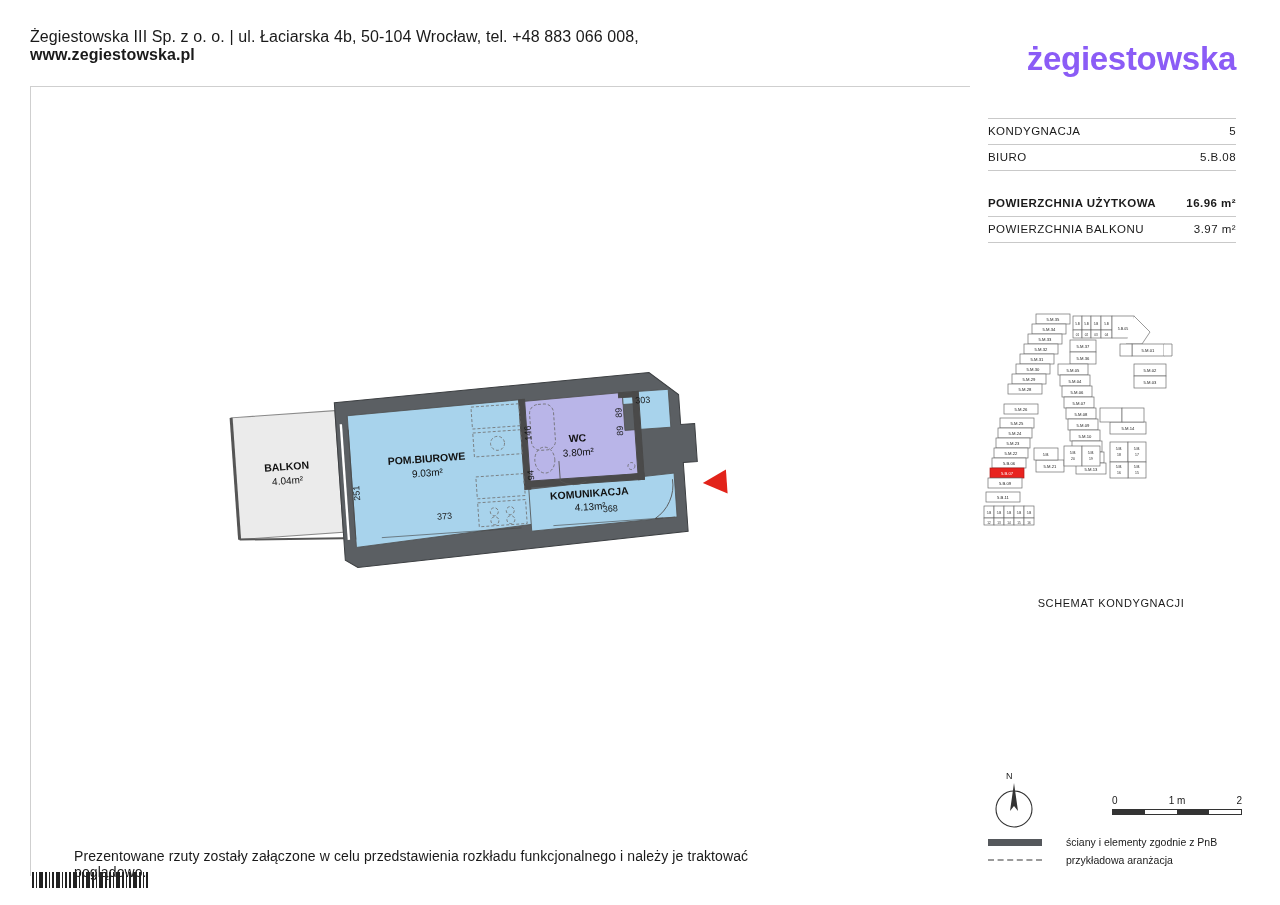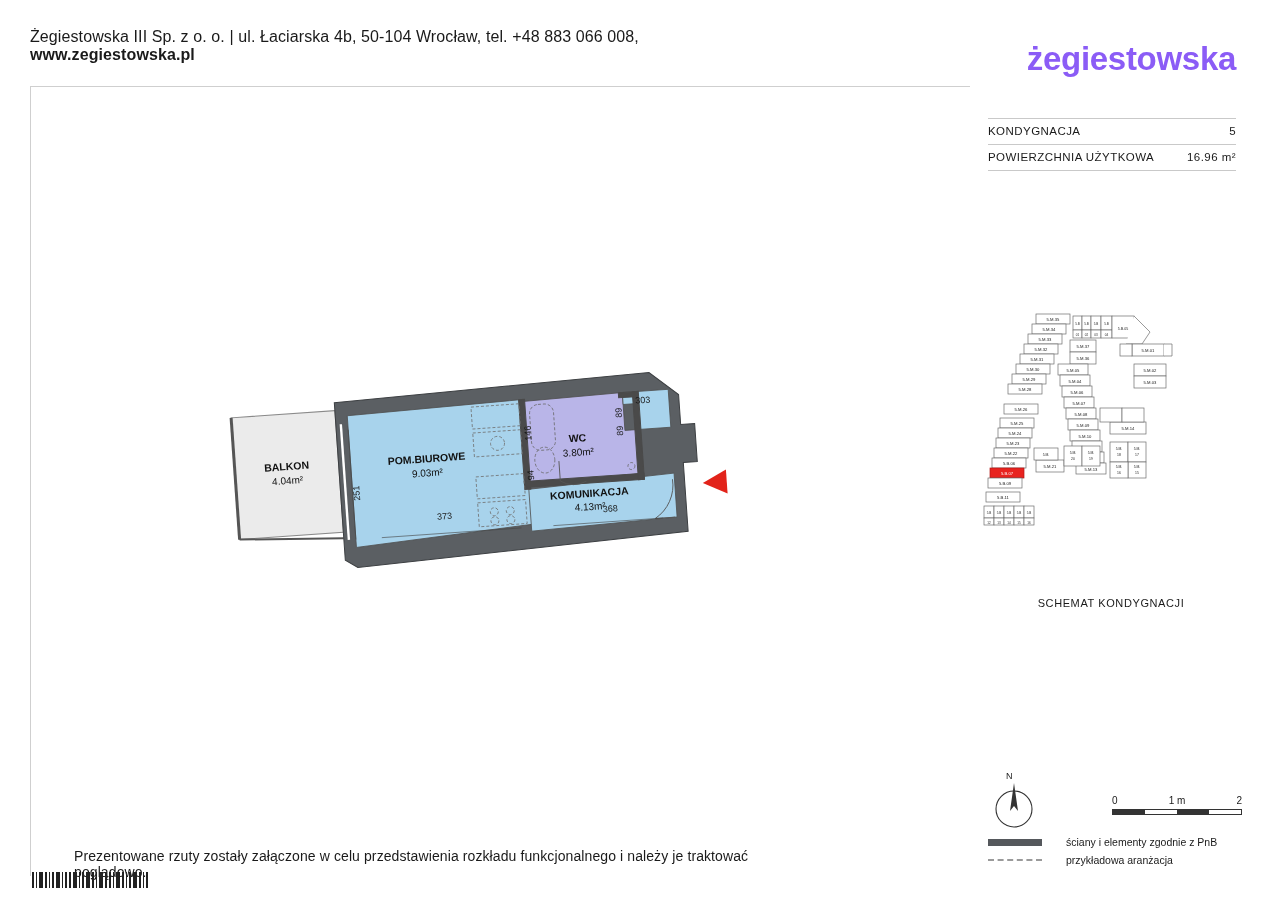--- a/index.html
+++ b/index.html
@@ -30,21 +30,21 @@
   }
 
   
   .info { position:absolute; right:44px; top:118px; width:248px; }
   .info .row {
     display:flex; justify-content:space-between; align-items:flex-end;
     font-size:11.5px; letter-spacing:.45px;
     padding:6px 0 7px; border-bottom:1px solid #c9c9c9;
   }
   .info .row:first-child { border-top:1px solid #c9c9c9; }
-  .info .row.b { font-weight:normal; }
+  .info .row.b { font-weight:bold;margin-top:20px; }
   .info .lbl { text-transform:uppercase; }
   .info .val { font-variant-numeric:tabular-nums; }
 
   
   .keyplan { position:absolute; right:36px; top:300px; width:270px; height:300px; }
   .keyplan svg { display:block; }
   .keyplan-title {
     position:absolute; right:44px; top:597px; width:250px;
     text-align:center; font-size:11px; letter-spacing:.6px;
   }
@@ -92,23 +92,31 @@
 
 <div class="brand">żegiestowska</div>
 
 <div class="frame"></div>
 
 <div class="info">
   <div class="row">
     <span class="lbl">KONDYGNACJA</span>
     <span class="val">5</span>
   </div>
+  <div class="row">
+    <span class="lbl">BIURO</span>
+    <span class="val">5.B.08</span>
+  </div>
   <div class="row b">
     <span class="lbl">POWIERZCHNIA UŻYTKOWA</span>
     <span class="val">16.96 m²</span>
+  </div>
+  <div class="row">
+    <span class="lbl">POWIERZCHNIA BALKONU</span>
+    <span class="val">3.97 m²</span>
   </div>
 </div>
 
 <div class="keyplan">
 <svg width="270" height="290" viewBox="0 0 270 290">
   <g stroke="#6d6d6d" stroke-width="0.7" fill="#ffffff" font-family="Liberation Sans, sans-serif" font-size="4.2" text-anchor="middle">
 
     <g id="kp-stack-a">
       <rect x="62" y="14" width="34" height="10"></rect>
           <text x="79" y="21" stroke="none" fill="#222">5.M.35</text>

